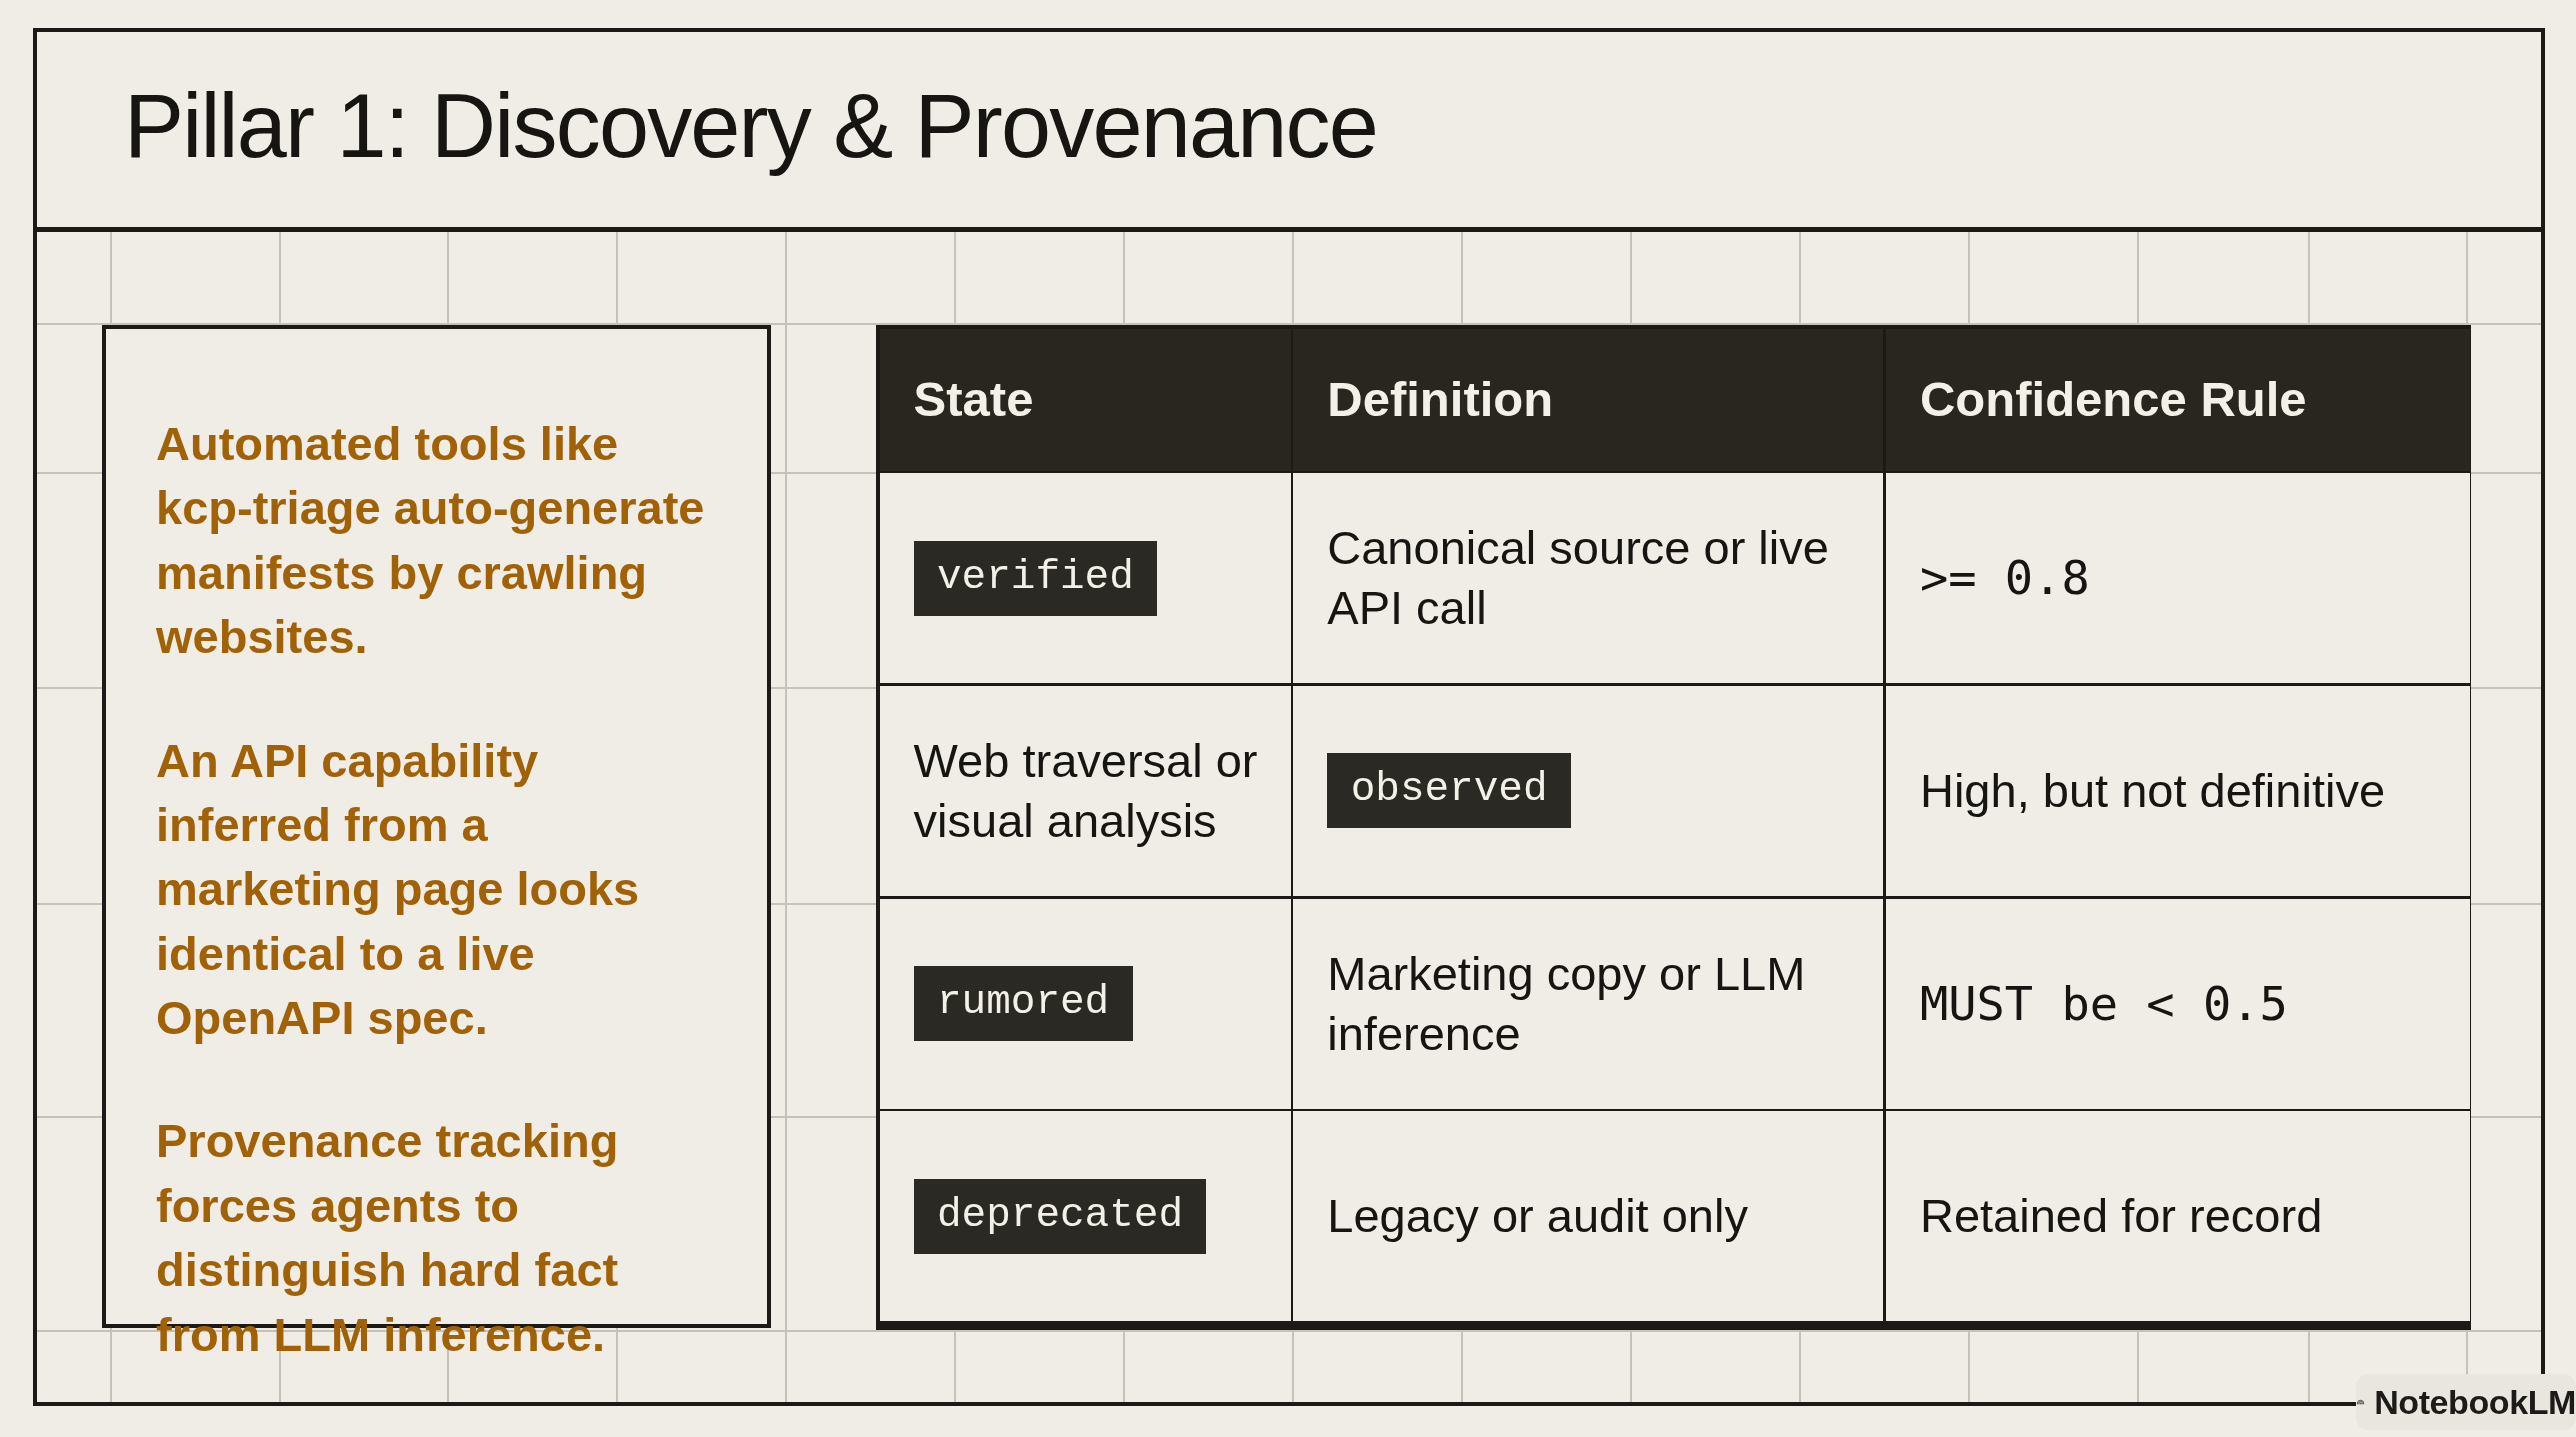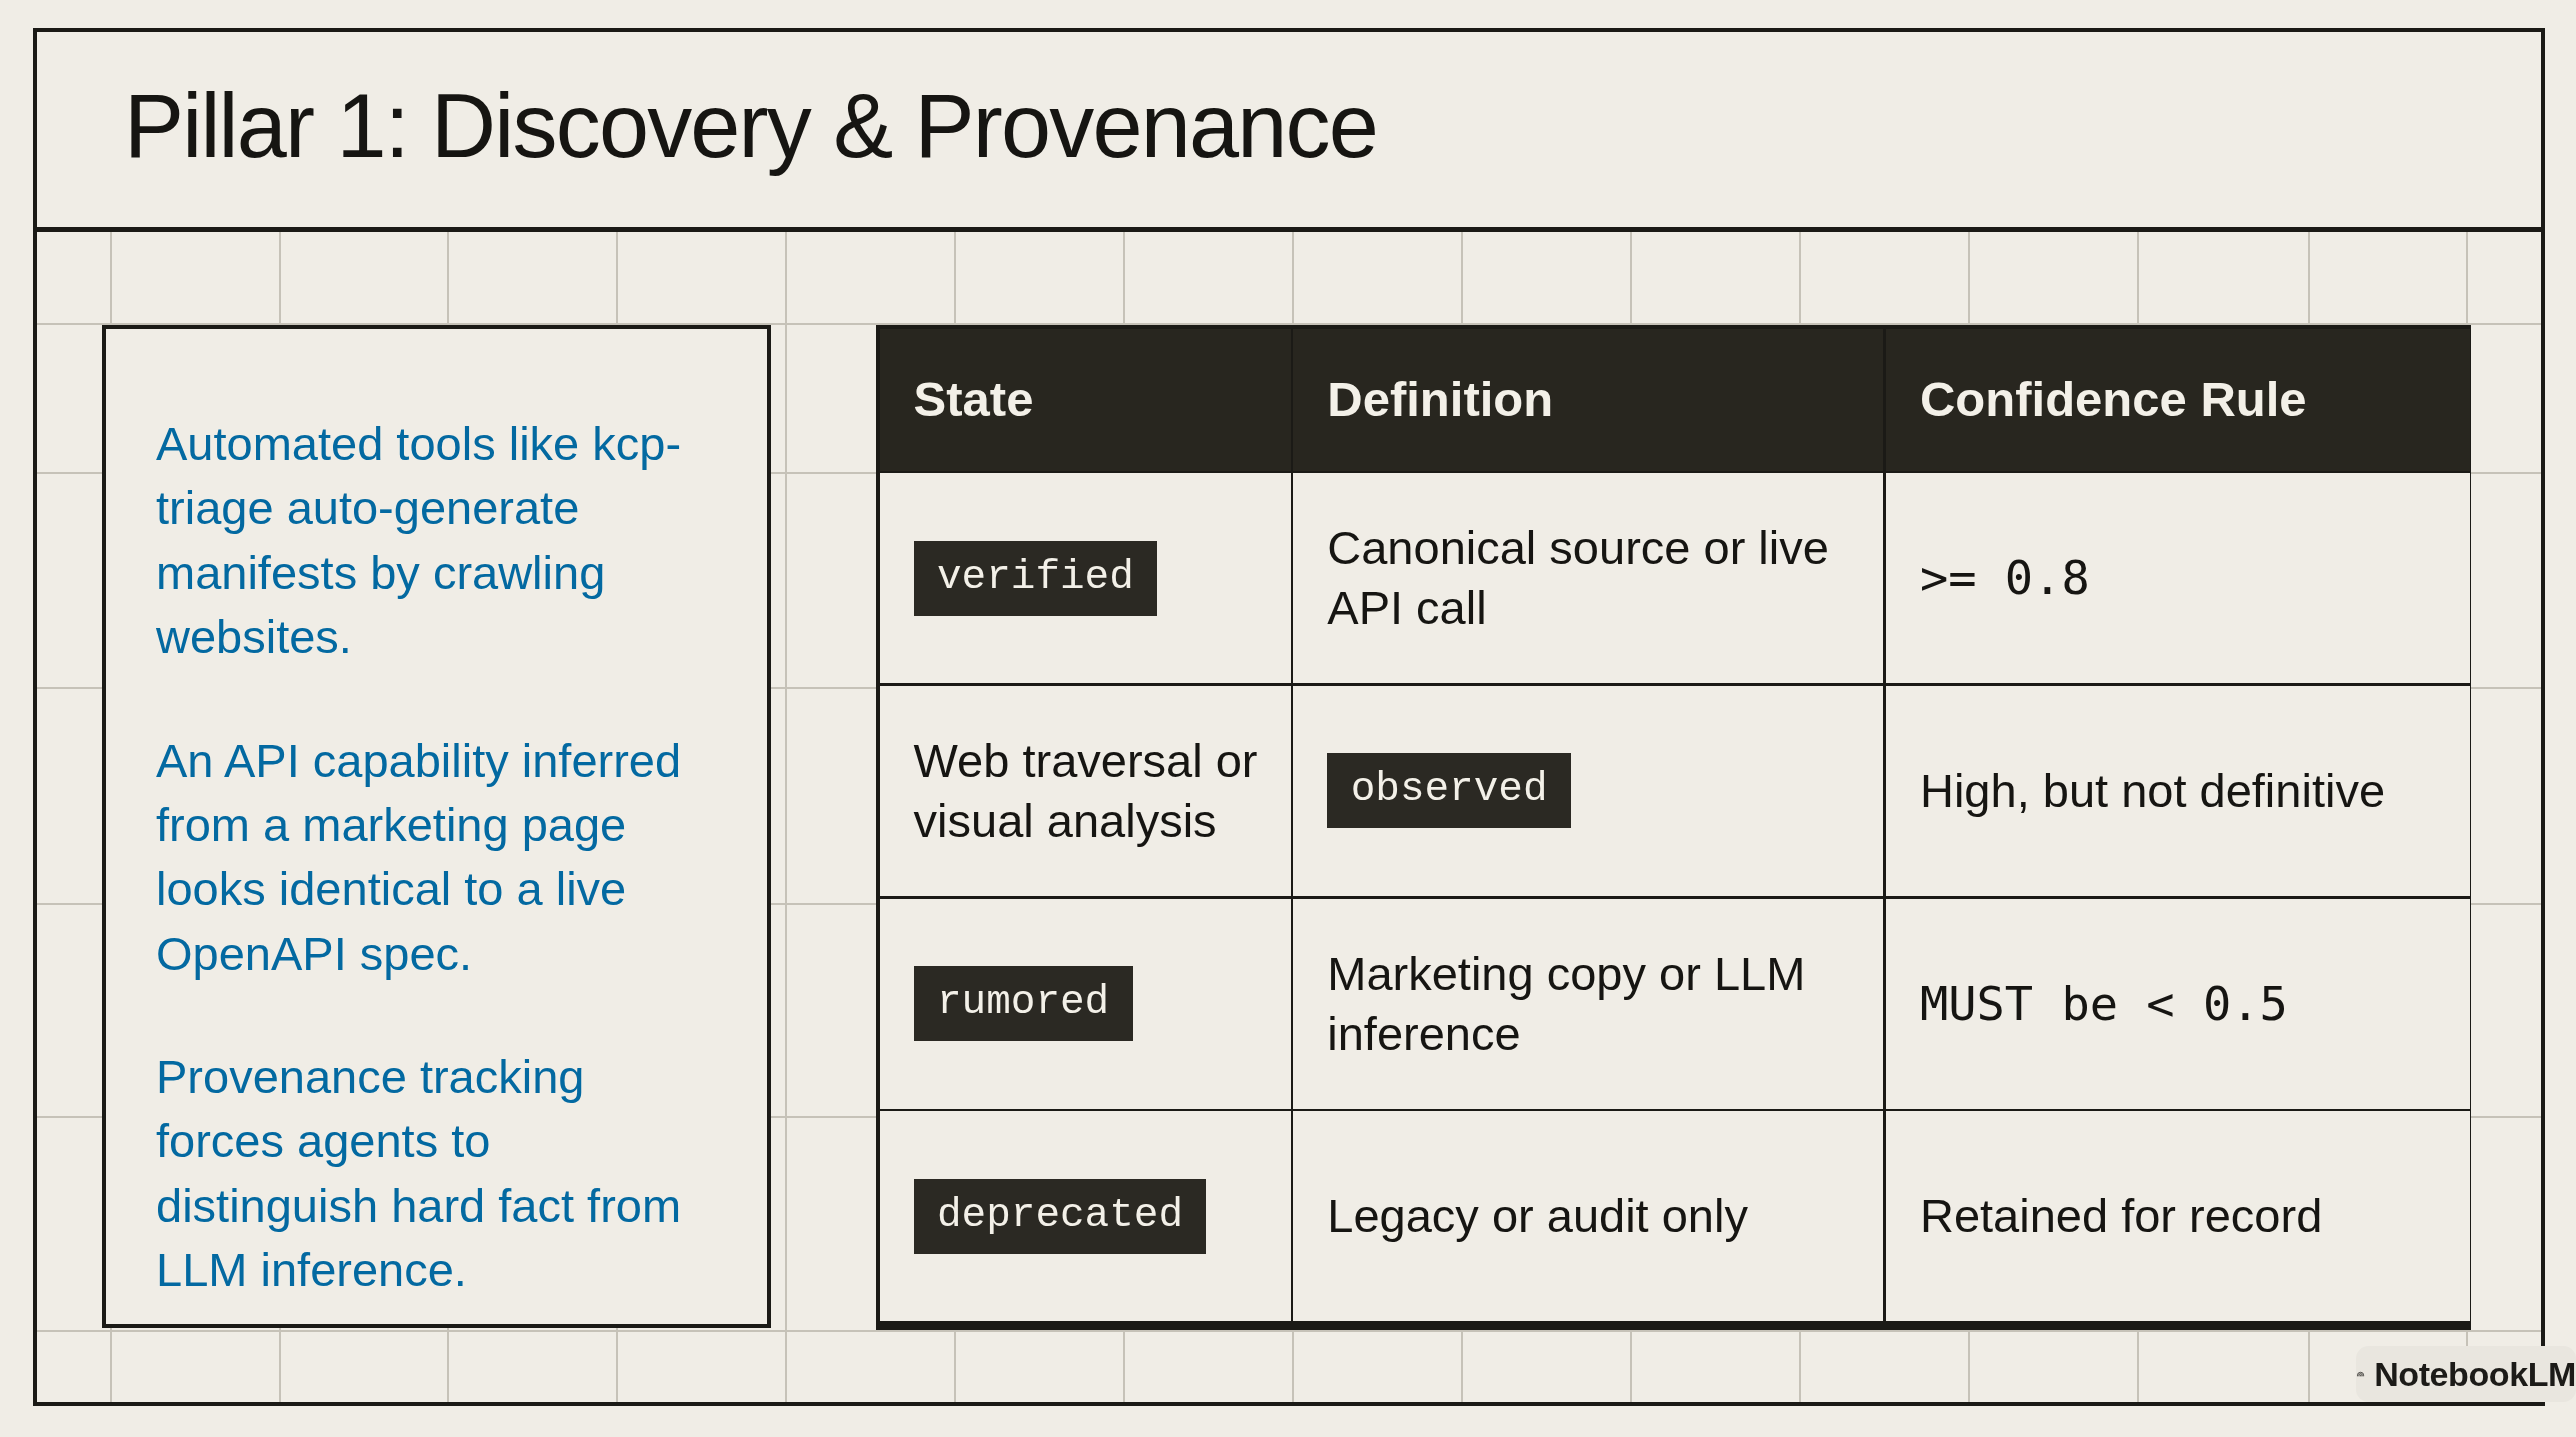--- a/index.html
+++ b/index.html
@@ -39,22 +39,23 @@
     font-size:90px;font-weight:500;letter-spacing:-1.8px;line-height:1;
     color:#161512;white-space:nowrap;
   }
   
   .note-box{
     position:absolute;left:102px;top:325px;width:669px;height:1003px;z-index:2;
     background:var(--paper);border:4.5px solid var(--ink);
     padding:83px 47px 36px 50px;
   }
   .note-box p{
-    font-size:47px;line-height:1.37;color:#0369a1;
+    font-size:47px;line-height:1.37;color:#a16207;
     margin:0 0 59px 0;
+    font-weight:bold;
   }
   
   .state-table{
     position:absolute;left:876px;top:325px;z-index:2;
     width:1595px;height:1005px;
     display:grid;
     grid-template-columns:411px 590px 584px;
     grid-template-rows:142px 210px 210px 210px 210px;
     gap:2.7px;background:var(--ink);padding:3.6px;
   }
@@ -75,21 +76,21 @@
     font-family:"Liberation Mono", monospace;
     font-size:41px;line-height:1;
     padding:16px 23.4px 18px 23.4px;
   }
   .mono{
     font-family:"DejaVu Sans Mono", monospace;
     font-size:43px;
   }
   
   .watermark{
-    position:absolute;left:2356px;top:1346px;z-index:5;
+    position:absolute;left:2356px;top:1374px;z-index:5;
     width:220px;height:56px;
     background:var(--watermark_bg);
     border-radius:12.6px;
     display:flex;align-items:center;justify-content:center;gap:9px;
   }
   .watermark .wm-label{
     font-size:34px;font-weight:600;color:#1c1b18;letter-spacing:-0.4px;
   }
   .watermark svg{display:block;}
 </style>

